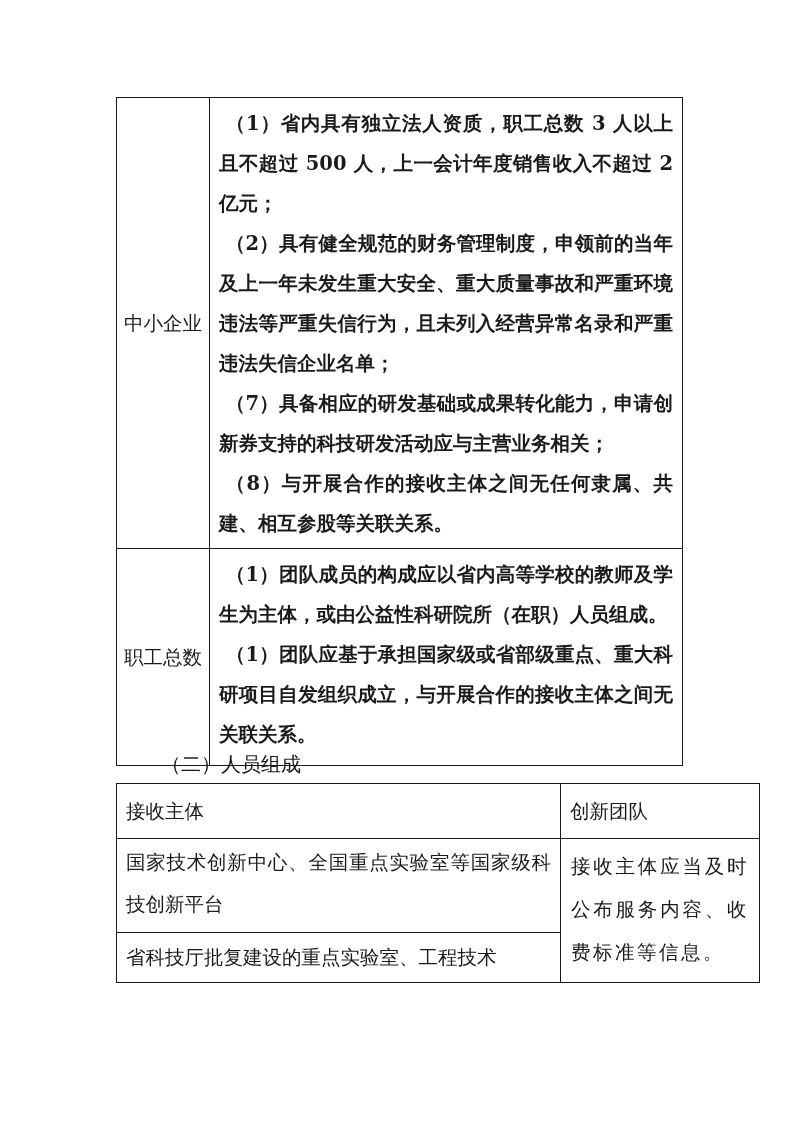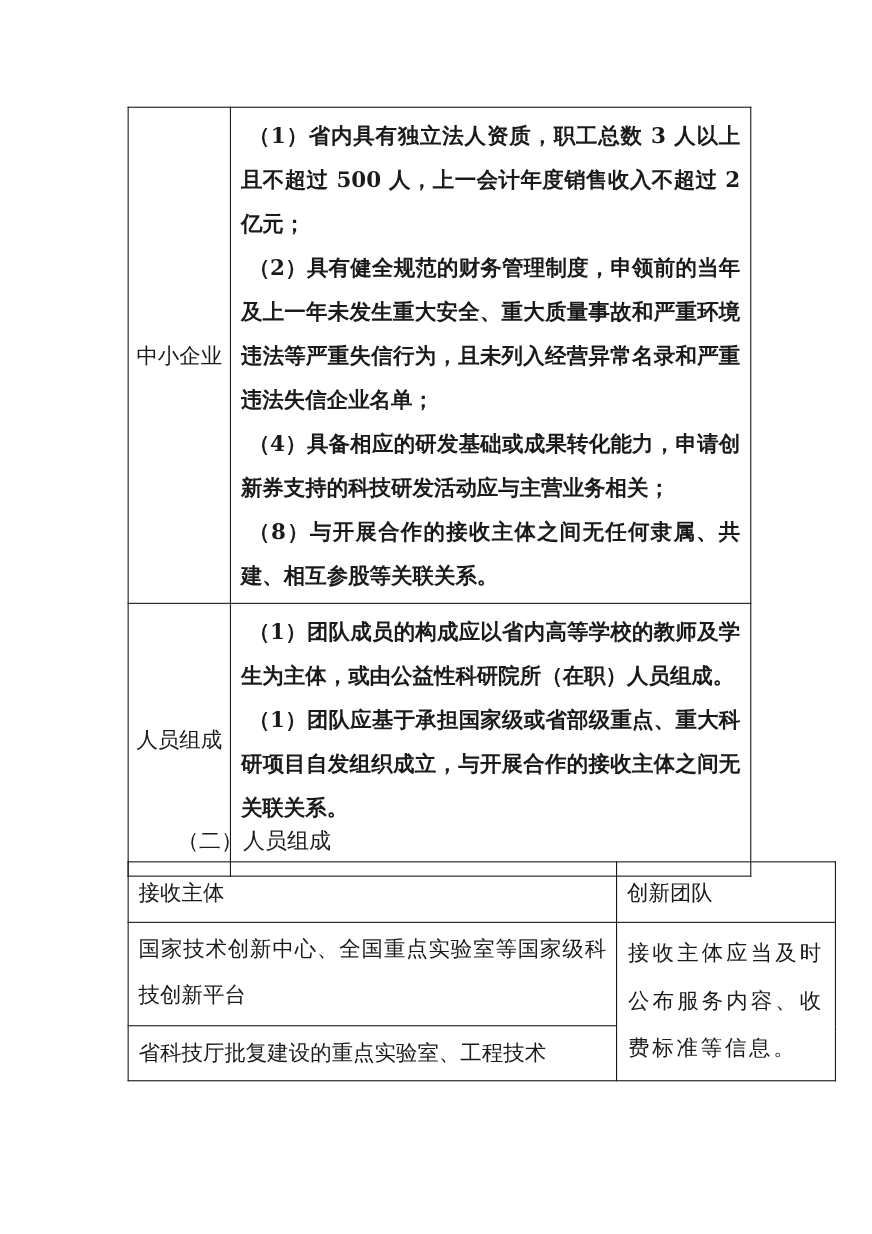--- a/index.html
+++ b/index.html
@@ -46,21 +46,21 @@
     padding: 6px 9px 4px 9px;
     line-height: 40px;
     text-align: justify;
   }
   #eligibility-table td.row-content p {
     margin: 0;
     text-indent: 0.35em;
     font-weight: bold;
   }
   #eligibility-table tr.row-sme td { height: 428px; }
-  #eligibility-table tr.row-team td { height: 248px; }
+  #eligibility-table tr.row-team td { height: 217px; }
 
   
   .section-heading {
     position: absolute;
     left: 161px;
     top: 752px;
     font-size: 20px;
     line-height: 24px;
     white-space: nowrap;
   }
@@ -106,26 +106,26 @@
 
 <div class="page">
 
   <table id="eligibility-table" class="doc-table">
     <tbody>
         <tr class="row-sme">
       <td class="row-label">中小企业</td>
       <td class="row-content">
         <p>（1）省内具有独立法人资质，职工总数 3 人以上且不超过 500 人，上一会计年度销售收入不超过 2 亿元；</p>
         <p>（2）具有健全规范的财务管理制度，申领前的当年及上一年未发生重大安全、重大质量事故和严重环境违法等严重失信行为，且未列入经营异常名录和严重违法失信企业名单；</p>
-        <p>（4）具备相应的研发基础或成果转化能力，申请创新券支持的科技研发活动应与主营业务相关；</p>
+        <p>（7）具备相应的研发基础或成果转化能力，申请创新券支持的科技研发活动应与主营业务相关；</p>
         <p>（8）与开展合作的接收主体之间无任何隶属、共建、相互参股等关联关系。</p>
       </td>
     </tr>
     <tr class="row-team">
-      <td class="row-label">人员组成</td>
+      <td class="row-label">职工总数</td>
       <td class="row-content">
         <p>（1）团队成员的构成应以省内高等学校的教师及学生为主体，或由公益性科研院所（在职）人员组成。</p>
         <p>（1）团队应基于承担国家级或省部级重点、重大科研项目自发组织成立，与开展合作的接收主体之间无关联关系。</p>
       </td>
     </tr>
   </tbody>
     </table>
 
   <div class="section-heading">（二）人员组成</div>
 

